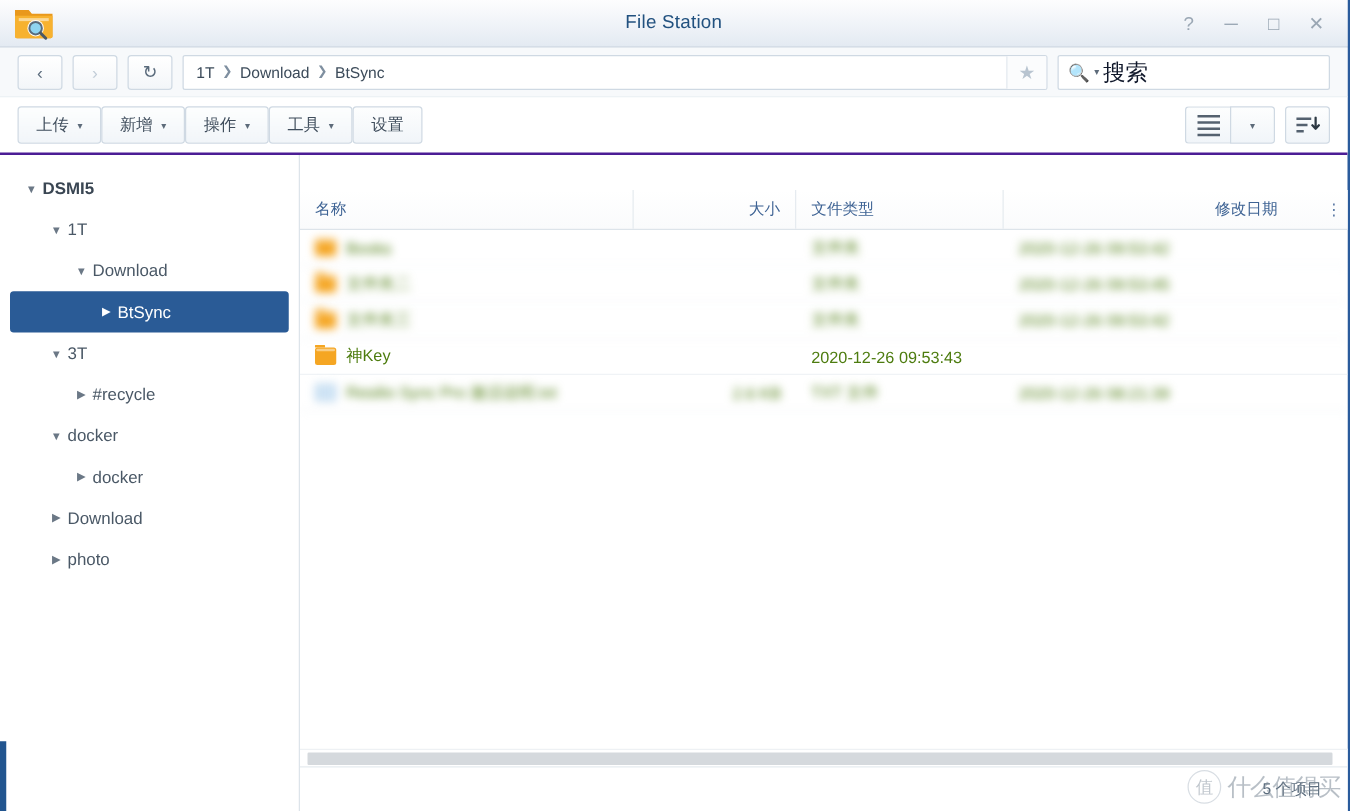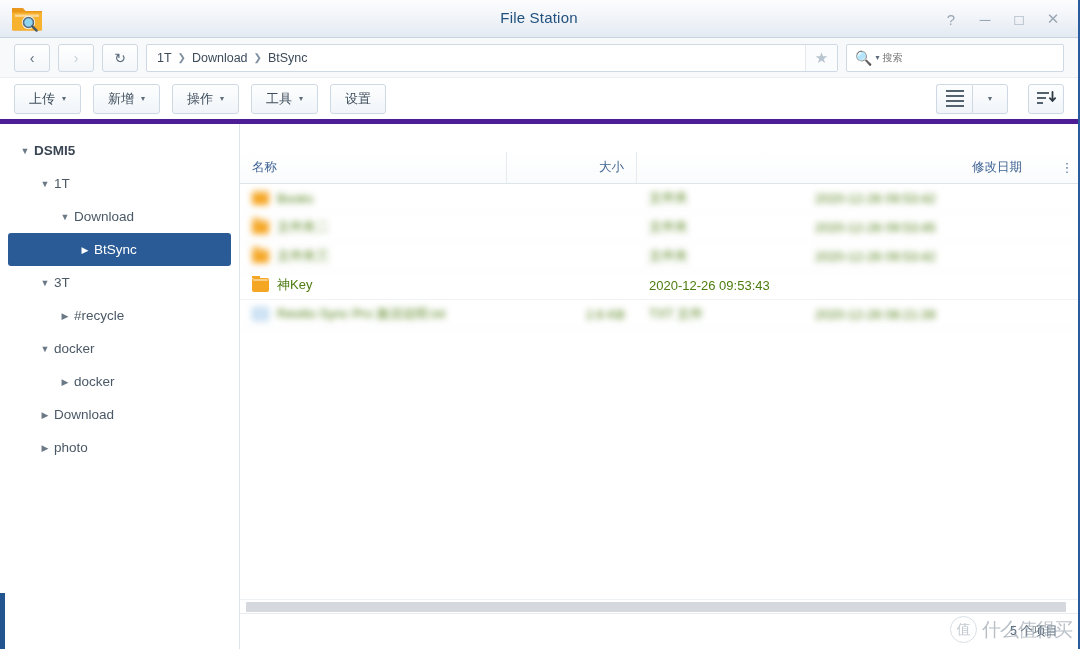--- a/index.html
+++ b/index.html
@@ -81,29 +81,29 @@
     background: #fbfcfd;
   }
   .searchbox {
     width: 218px; height: 28px;
     border: 1px solid #cfd9e3; border-radius: 2px; background: #fff;
     display: flex; align-items: center; gap: 3px; padding: 0 8px;
     color: #9aa7b4; cursor: text;
   }
   .searchbox .mag { font-size: 14px; color: #5d6b7a; }
   .searchbox .caret { font-size: 8px; color: #5d6b7a; }
-  .searchbox .ph { font-size: 10px; color: #737373; }
+  .searchbox .ph { font-size: 18px; color: #0f172a; }
 
   
   .toolbar {
     height: 46px; flex: 0 0 46px;
     background: #ffffff;
     display: flex; align-items: center;
-    padding: 0 14px; gap: 12px;
-    border-bottom: 5px solid #4c1d95;
+    padding: 0 14px; gap: 0;
+    border-bottom: 2px solid #4c1d95;
   }
   .tb-btn {
     height: 30px; padding: 0 14px;
     background: linear-gradient(to bottom,#fdfefe,#f1f5f9);
     border: 1px solid #cfd9e3; border-radius: 3px;
     display: flex; align-items: center; gap: 7px;
     font-size: 13px; color: #3f4d5c; cursor: pointer;
     white-space: nowrap;
   }
   .tb-caret { font-size: 8px; color: #5d6b7a; }
@@ -368,20 +368,21 @@
         <span class="tw">▶</span>
         <span>photo</span>
       </div>
     </div>
 
     <div class="filepane">
 
       <div class="grid-header">
         <div class="gh c-name">名称</div>
         <div class="gh c-size">大小</div>
+        <div class="gh c-type">文件类型</div>
         <div class="gh c-date" style="border-right:none">修改日期</div>
         <div class="gh-menu">⋮</div>
       </div>
 
       <div class="rows">
 
         <div class="row blurred">
           <div class="cell c-name">
             <span class="fi folder"></span>
             <span>Books</span>

